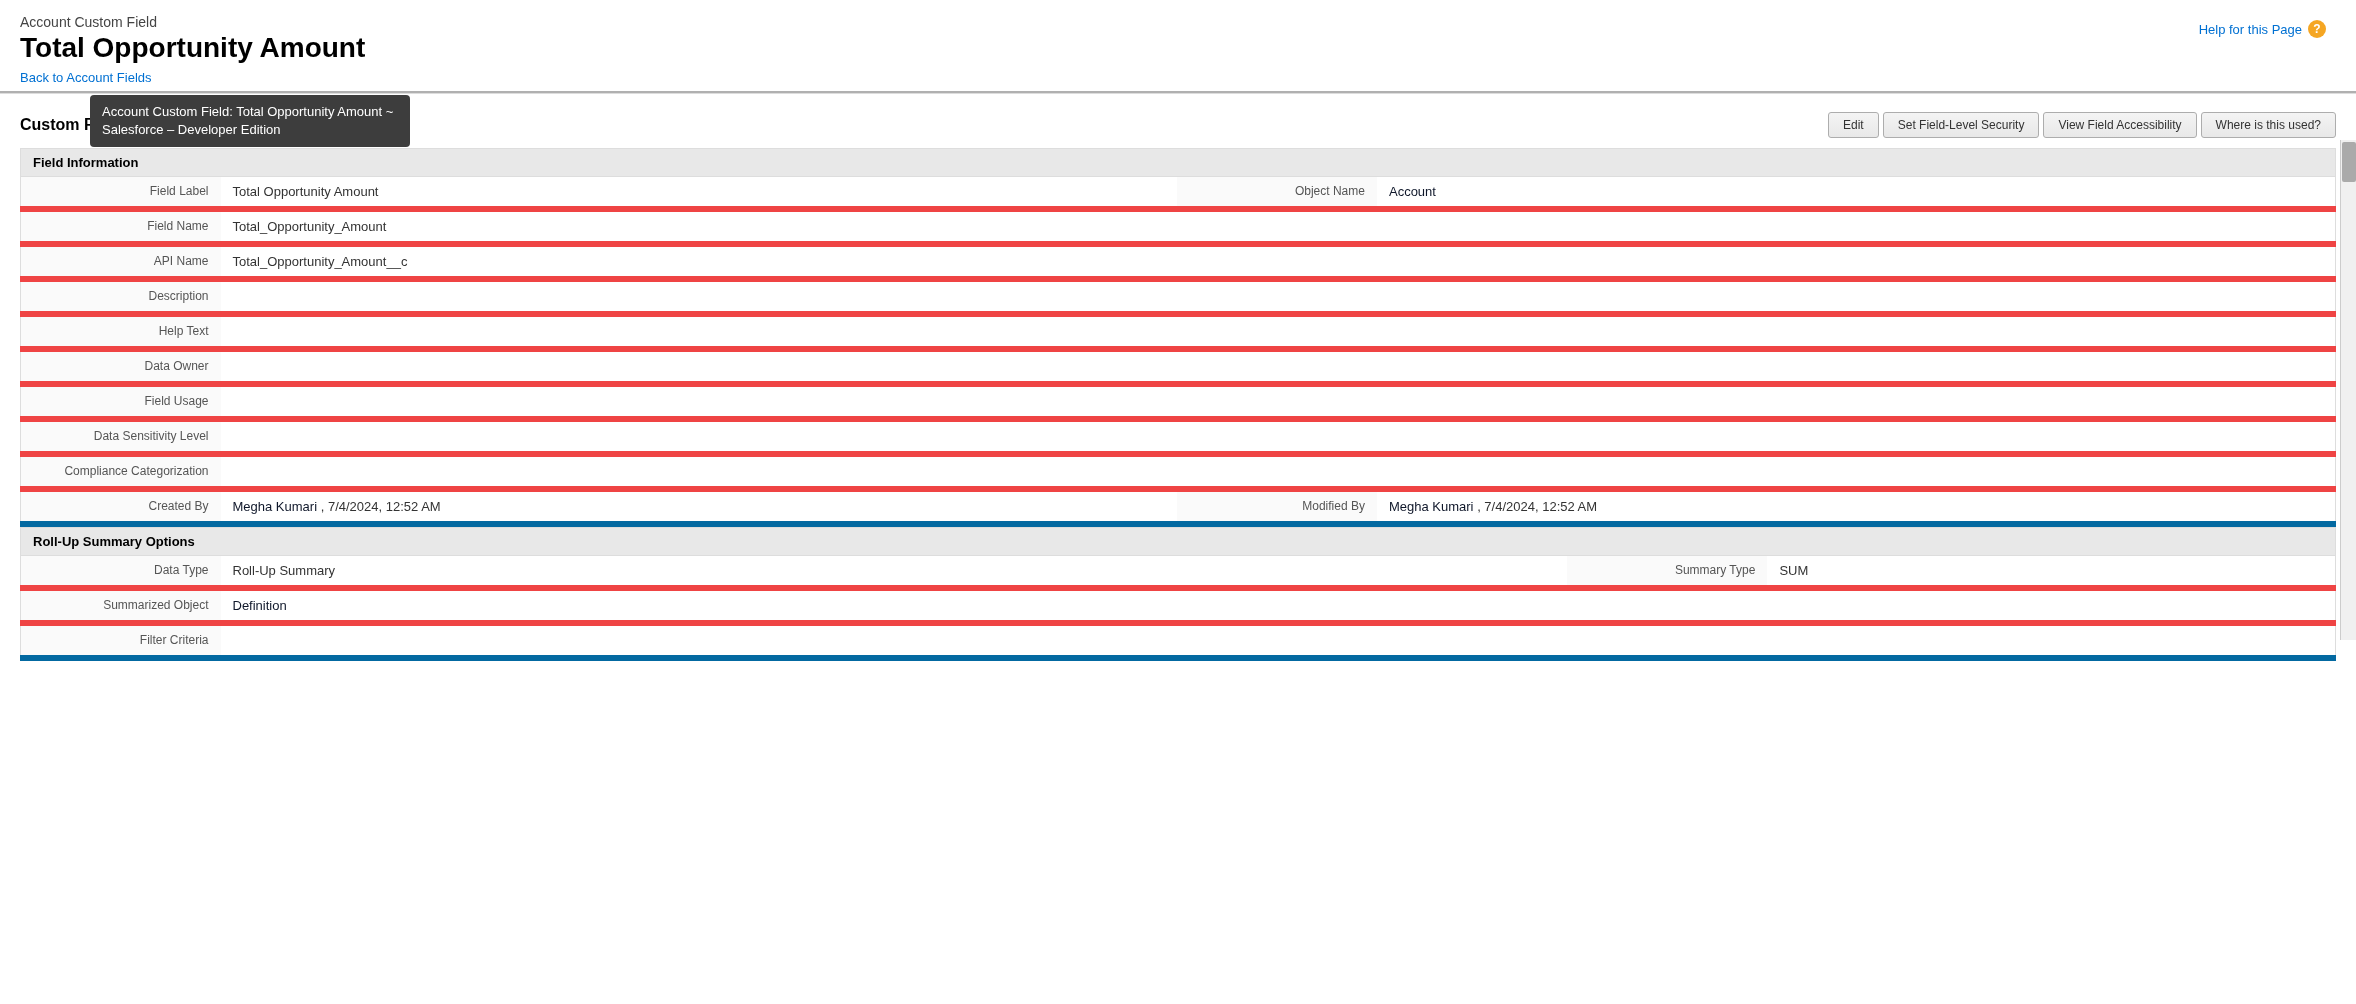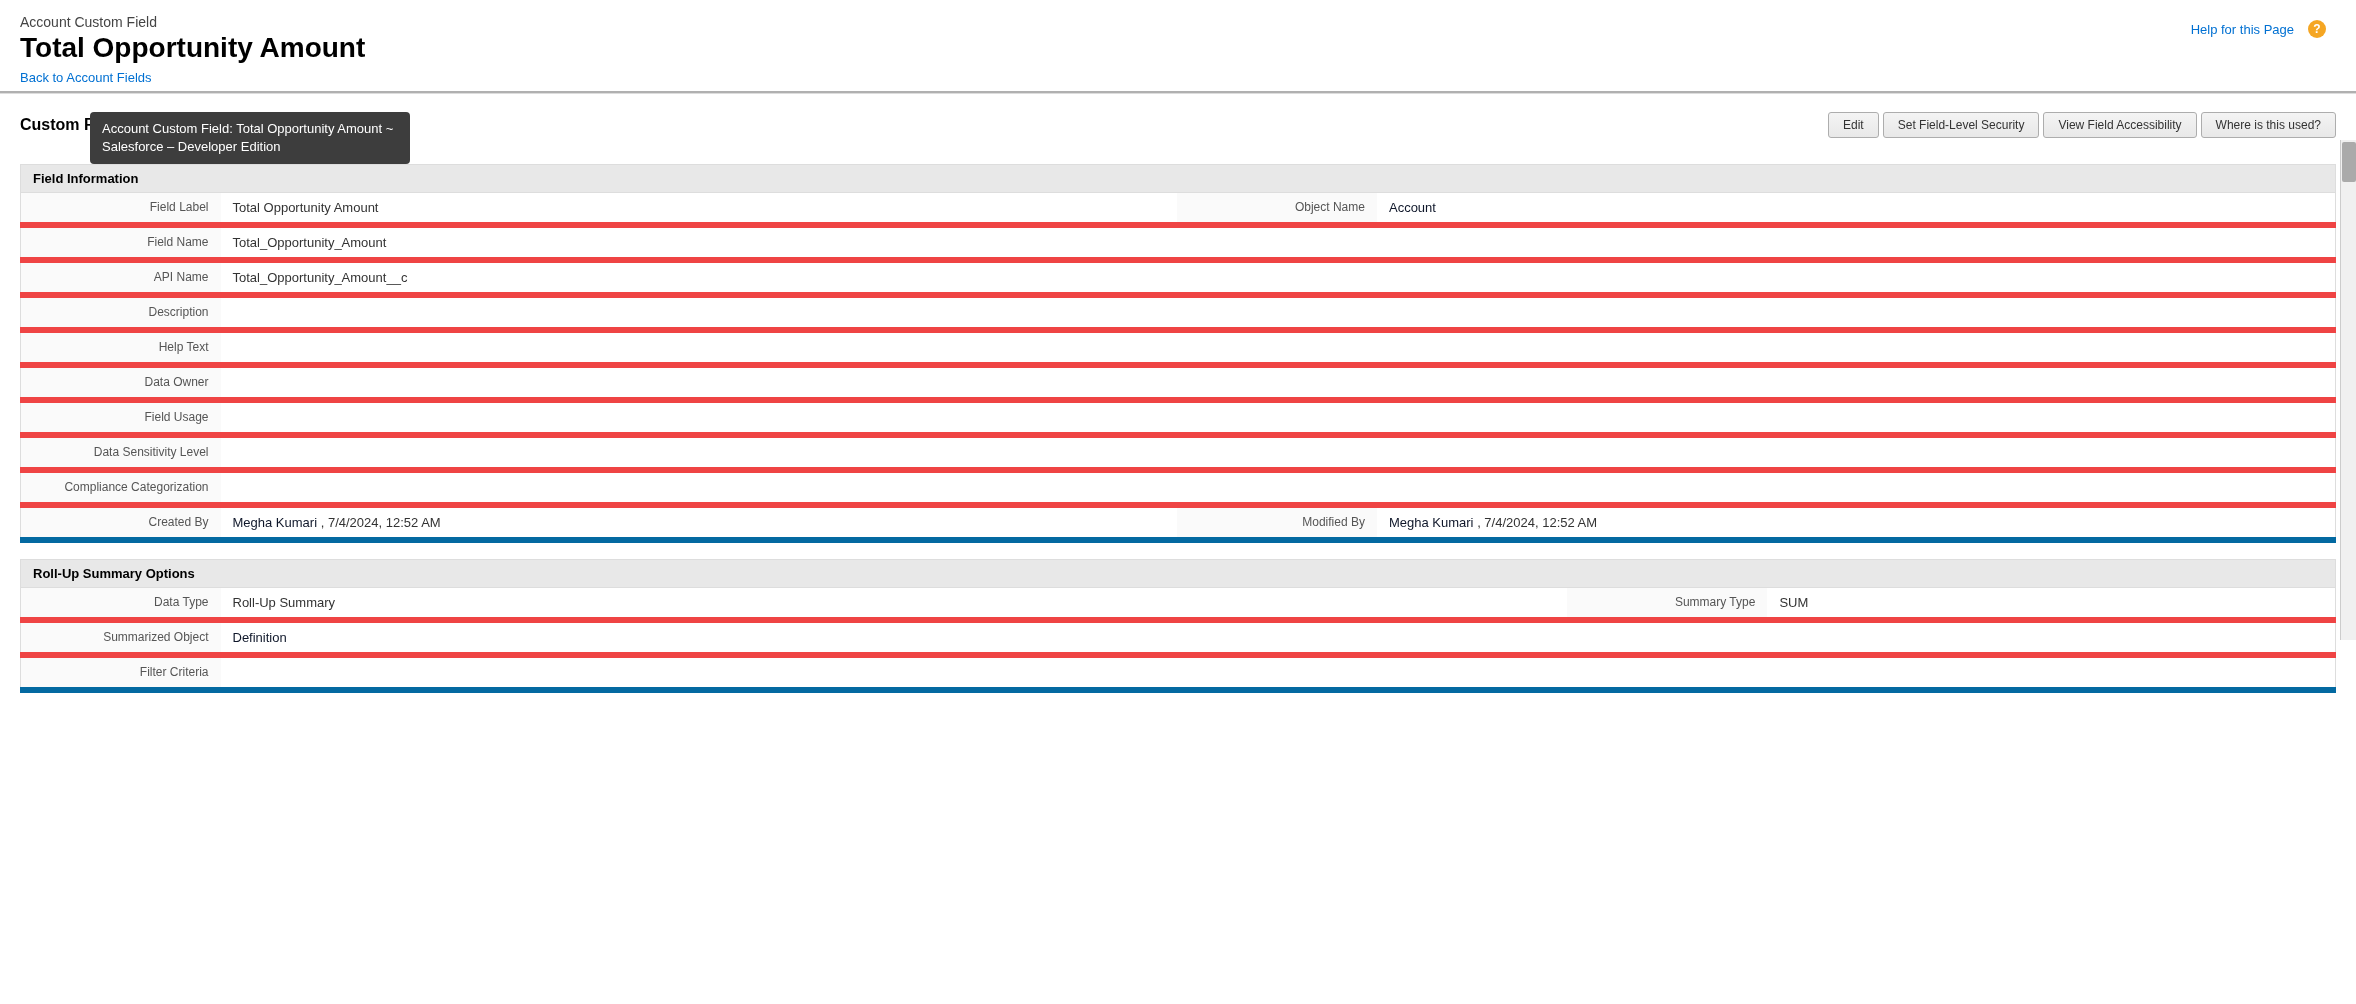--- a/index.html
+++ b/index.html
@@ -37,41 +37,41 @@
       text-decoration: none;
       font-size: 13px;
     }
     
     .help-link {
       position: absolute;
       top: 20px;
       right: 30px;
       display: flex;
       align-items: center;
-      gap: 14px;
+      gap: 6px;
       color: #0070d2;
       text-decoration: none;
       font-size: 13px;
     }
     .help-icon {
       width: 18px;
       height: 18px;
       background: #f5a623;
       border-radius: 50%;
       display: inline-flex;
       align-items: center;
       justify-content: center;
       color: #fff;
       font-weight: bold;
       font-size: 12px;
     }
     
     .tooltip-box {
       position: absolute;
-      top: 112px;
+      top: 95px;
       left: 90px;
       background: #3d3d3d;
       color: #fff;
       padding: 8px 12px;
       border-radius: 4px;
       font-size: 13px;
       line-height: 1.4;
       z-index: 10;
       max-width: 320px;
     }
@@ -114,21 +114,20 @@
       margin-bottom: 0;
     }
     .section-header {
       background: #e8e8e8;
       border: 1px solid #ddd;
       border-bottom: none;
       padding: 6px 12px;
       font-size: 13px;
       font-weight: bold;
       color: #000;
-      margin-top: 16px;
     }
     .detail-table {
       width: 100%;
       border-collapse: collapse;
       border: 1px solid #ddd;
     }
     .detail-table tr {
       border-bottom: 6px solid #ef4444;
     }
     .detail-table tr:last-child {

